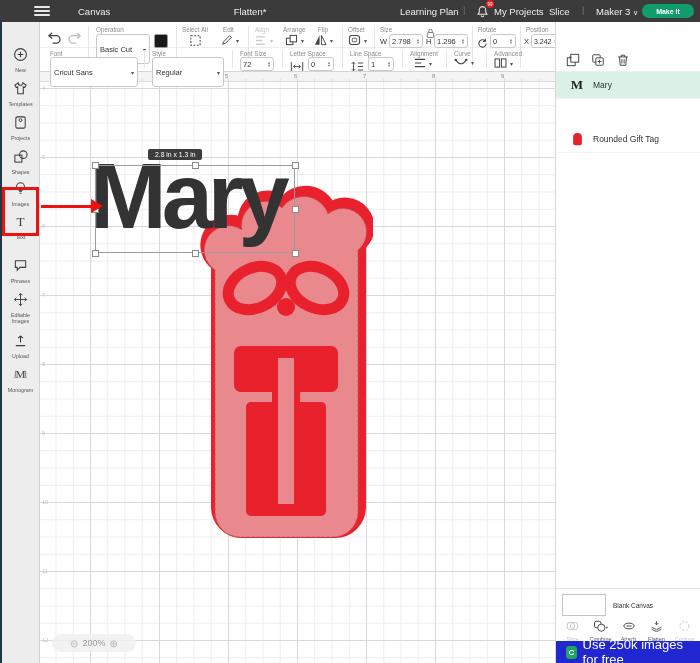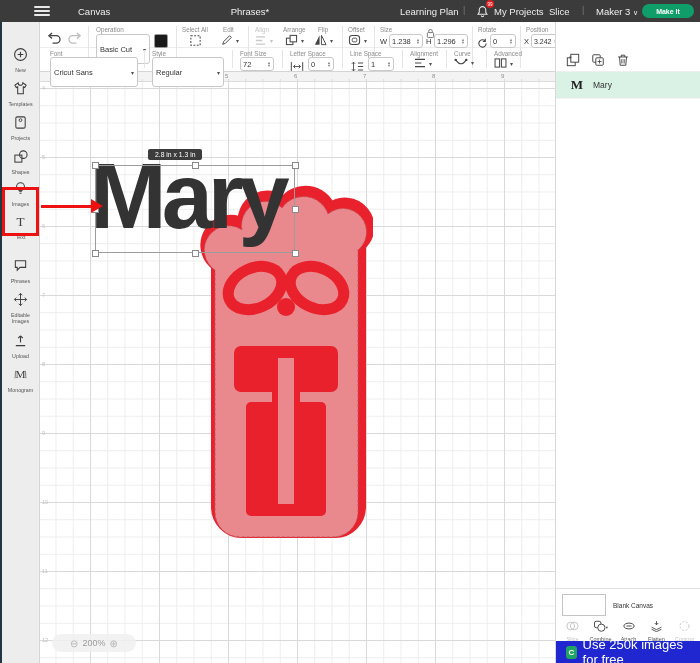--- a/index.html
+++ b/index.html
@@ -90,21 +90,21 @@
 </head>
 <body>
 
 <div class="header">
   <div class="hamburger">
       <i></i>
       <i></i>
       <i></i>
     </div>
   <span class="txt abs" style="left:78px;top:6px;">Canvas</span>
-  <span class="txt abs" style="left:205px;top:6px;width:90px;text-align:center;">Phrases*</span>
+  <span class="txt abs" style="left:205px;top:6px;width:90px;text-align:center;">Flatten*</span>
   <span class="txt abs" style="left:400px;top:6px;">Learning Plan</span>
   <span class="hdr-sep abs" style="left:463px;top:5px;">|</span>
   <span class="abs" style="left:476px;top:4px;">
     <svg width="13" height="13" viewBox="0 0 16 16">
         <path d="M8 2a4 4 0 0 0-4 4v3l-1.5 2.5h11L12 9V6a4 4 0 0 0-4-4z" fill="none" stroke="#e8e8e8" stroke-width="1.3"></path>
         <path d="M6.5 13a1.5 1.5 0 0 0 3 0" fill="none" stroke="#e8e8e8" stroke-width="1.3"></path>
       </svg>
     <span class="badge">99</span>
   </span>
   <span class="txt abs" style="left:494px;top:6px;">My Projects</span>
@@ -185,21 +185,21 @@
         <rect x="1.5" y="1.5" width="11" height="10" rx="3" fill="none" stroke="#444" stroke-width="1.1"></rect>
         <rect x="4.5" y="4.5" width="5" height="4" rx="1.5" fill="none" stroke="#444" stroke-width="1"></rect>
       </svg>
       <span class="caret">▾</span>
   </span>
   <div class="vdiv" style="left:334px;"></div>
 
   <span class="lbl" style="left:340px;top:4px;">Size</span>
   <span class="val abs" style="left:340px;top:15px;">W</span>
   <div class="field" style="left:349px;top:12px;width:34px;">
-    <span>1.238</span>
+    <span>2.798</span>
       <span class="stepper">
         <span>▲</span>
         <span>▼</span>
       </span>
   </div>
   <span class="abs" style="left:386px;top:3px;">
     <svg width="9" height="11" viewBox="0 0 10 12">
         <rect x="1.5" y="5" width="7" height="5.5" rx="1" fill="none" stroke="#777" stroke-width="1.1"></rect>
         <path d="M3 5V3.5a2 2 0 0 1 4 0V5" fill="none" stroke="#777" stroke-width="1.1"></path>
       </svg>
@@ -477,20 +477,28 @@
       <svg width="14" height="14" viewBox="0 0 16 16">
           <path d="M2.5 4.5h11M6 4.5v-2h4v2M4 4.5l.8 9.5h6.4l.8-9.5M6.7 7v5M9.3 7v5" fill="none" stroke="#444" stroke-width="1.1"></path>
         </svg>
     </span>
   </div>
 
   <div class="layer-row" style="top:50px;background:#d9f2e5;">
     <span class="layer-ic" style="font-family:'Liberation Serif',serif;font-weight:bold;font-size:13px;color:#222;">M</span>
     <span class="lname">Mary</span>
   </div>
+  <div class="layer-row" style="top:104px;">
+    <span class="layer-ic">
+      <svg width="11" height="14" viewBox="0 0 12 16">
+          <path d="M1,6 Q1,1 6,1 Q11,1 11,6 L11,13 Q11,15 9,15 L3,15 Q1,15 1,13 Z" fill="#e8212d"></path>
+        </svg>
+    </span>
+    <span class="lname">Rounded Gift Tag</span>
+  </div>
 
   <div class="blank-div"></div>
   <div class="swatch"></div>
   <span class="blank-lbl">Blank Canvas</span>
 
   <div class="action-row">
     <div class="act dis">
       <svg width="13" height="12" viewBox="0 0 15 14">
           <circle cx="5.5" cy="7" r="4.5" fill="none" stroke="#c4c4c4" stroke-width="1.1"></circle>
           <circle cx="9.5" cy="7" r="4.5" fill="none" stroke="#c4c4c4" stroke-width="1.1"></circle>

